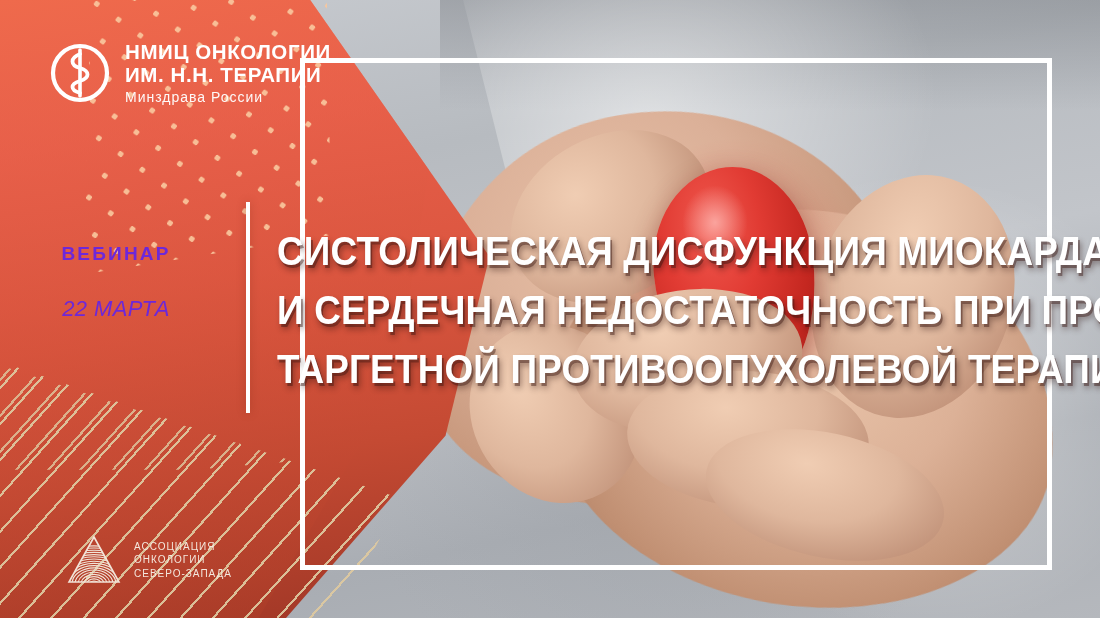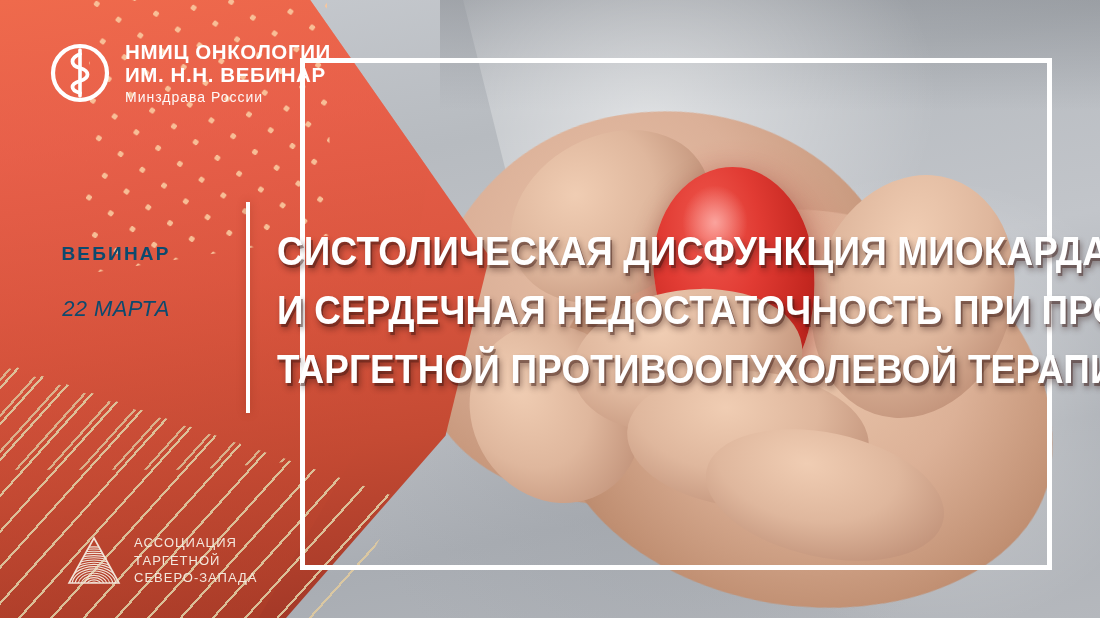--- a/index.html
+++ b/index.html
@@ -153,21 +153,21 @@
     font-size:20.5px; font-weight:700; letter-spacing:.6px; white-space:nowrap;
   }
   .brand-l3{
     font-size:14px; font-weight:400; letter-spacing:1.0px;
     margin-top:4px; opacity:.96;
   }
 
   
   .webinar{
     position:absolute; left:0; top:243px; width:232px;
-    text-align:center; color:#0c4a6e;
+    text-align:center; color:#6d28d9;
   }
   .webinar-kicker{
     font-size:19px; font-weight:700; letter-spacing:2.2px;
   }
   .webinar-date{
     margin-top:30px; font-style:italic; font-weight:400;
     font-size:22px; line-height:1.30; letter-spacing:.4px;
   }
 
   .divider{
@@ -195,21 +195,21 @@
   .title span{ display:block; }
 
   
   .assoc{
     position:absolute; left:66px; top:534px;
     display:flex; align-items:center; gap:12px;
   }
   .assoc-mark{ width:56px; height:52px; flex:0 0 56px; }
   .assoc-text{
     color:#f4e7dd; line-height:1.36;
-    font-size:13px; font-weight:500; letter-spacing:1.0px;
+    font-size:10px; font-weight:500; letter-spacing:1.0px;
     white-space:nowrap;
   }
 </style>
 </head>
 <body>
 
 <div class="poster">
 
   <div class="photo">
     <div class="coat-base"></div>
@@ -244,21 +244,21 @@
     <svg class="brand-mark" viewBox="0 0 64 64">
       <circle cx="32" cy="32" r="27" fill="none" stroke="#ffffff" stroke-width="4.2"></circle>
       <path d="M32 9 L32 55" stroke="#ffffff" stroke-width="3.6" stroke-linecap="round"></path>
       <path d="M32 13
                C 22 17, 22 24, 32 27
                C 42 30, 42 37, 32 40
                C 22 43, 22 49, 32 52" fill="none" stroke="#ffffff" stroke-width="3.8" stroke-linecap="round"></path>
     </svg>
     <div class="brand-text">
       <div class="brand-l1">НМИЦ ОНКОЛОГИИ</div>
-      <div class="brand-l2">ИМ. Н.Н. ВЕБИНАР</div>
+      <div class="brand-l2">ИМ. Н.Н. ТЕРАПИИ</div>
       <div class="brand-l3">Минздрава России</div>
     </div>
   </div>
 
   <div class="webinar">
     <div class="webinar-kicker">ВЕБИНАР</div>
     <div class="webinar-date">
       <div>22 МАРТА</div>
     </div>
   </div>
@@ -297,18 +297,18 @@
           <ellipse cx="28" cy="50" rx="43" ry="31.6"></ellipse>
           <ellipse cx="28" cy="50" rx="46" ry="33.8"></ellipse>
           <ellipse cx="28" cy="50" rx="49" ry="36"></ellipse>
           <ellipse cx="28" cy="50" rx="52" ry="38.2"></ellipse>
         </g>
       </g>
       <path d="M28 3 L53 48 L3 48 Z" fill="none" stroke="#f2e4d8" stroke-width="1.6"></path>
     </svg>
     <div class="assoc-text">
       <div>АССОЦИАЦИЯ</div>
-      <div>ТАРГЕТНОЙ</div>
+      <div>ОНКОЛОГИИ</div>
       <div>СЕВЕРО-ЗАПАДА</div>
     </div>
   </div>
 
 </div>
 
 </body></html>

